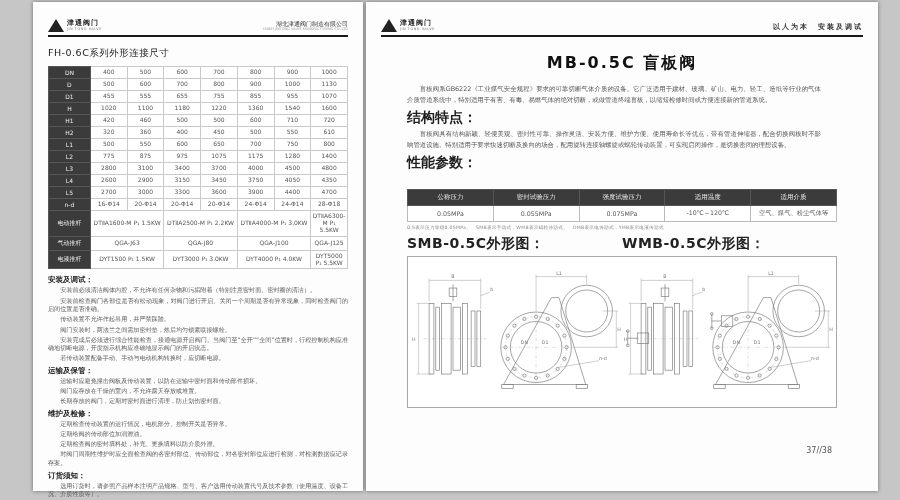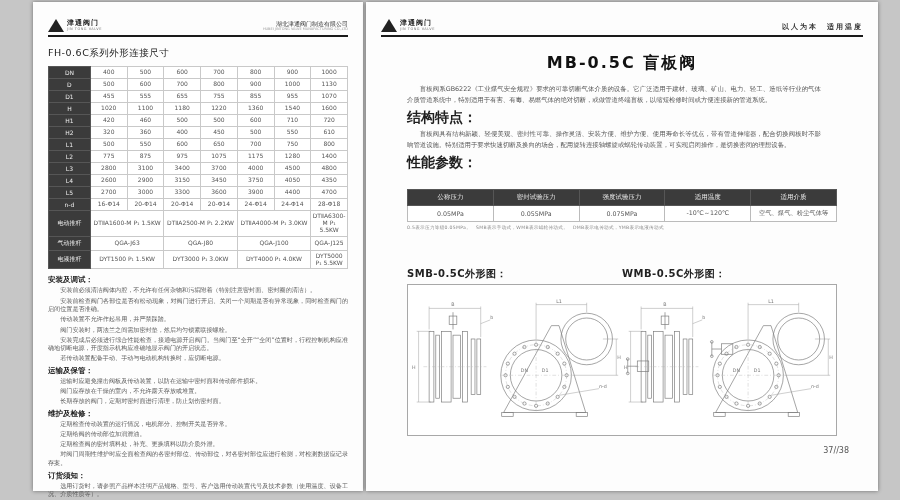--- a/index.html
+++ b/index.html
@@ -33,24 +33,24 @@
   
   .rp-title{text-align:center;font-size:16px;font-weight:bold;color:#111;letter-spacing:2px;margin:16px 0 10px 0;}
   .rp-body{padding:0 26px;}
   .rp-intro{font-size:6.4px;color:#555;line-height:1.65;text-indent:2em;text-align:justify;margin:0 16px 4px 0;}
   .rp-h{font-size:14px;font-weight:bold;color:#1f1f1f;margin:4px 0 2px 0;}
   table.params{border-collapse:collapse;width:100%;table-layout:fixed;border:1px solid #8a8a8a;margin-top:17px;}
   table.params th{background:#3b3b3b;color:#eee;font-size:6.5px;font-weight:normal;padding:3px 1px;border:1px solid #565656;}
   table.params td{font-size:6.3px;color:#555;text-align:center;border:1px solid #bbb;padding:3px 1px;background:#fff;}
   .params-note{font-size:4.6px;color:#888;margin:2.5px 0 5px 0;letter-spacing:.3px;}
   .draw-heads{display:flex;margin-top:2px;}
-  .draw-heads span{flex:1;font-size:10px;font-weight:bold;color:#222;letter-spacing:.5px;margin-top:32px;}
+  .draw-heads span{flex:1;font-size:14px;font-weight:bold;color:#222;letter-spacing:.5px;}
   .draw-box{border:1px solid #a8a8a8;background:#fff;height:146px;margin-top:3px;display:flex;align-items:center;justify-content:space-evenly;padding:2px;}
   .draw-box svg{display:block;}
-  .pageno{position:absolute;right:29px;bottom:36px;font-size:8px;color:#555;}
+  .pageno{position:absolute;right:46px;bottom:36px;font-size:8px;color:#555;}
   
   .tl{stroke:#7a7a7a;stroke-width:.7;fill:none;}
   .dim-l{stroke:#9a9a9a;stroke-width:.5;fill:none;}
   .cl{stroke:#b5b5b5;stroke-width:.45;fill:none;stroke-dasharray:4 2 1 2;}
   text.dtx{font-size:5px;fill:#777;font-family:"DejaVu Sans",sans-serif;}
 </style>
 </head>
 <body>
 
 <svg width="0" height="0" style="position:absolute" aria-hidden="true">
@@ -319,21 +319,21 @@
   <div class="page">
     <div class="page-header">
       <div class="logo">
         <span class="logo-tri"></span>
         <span class="logo-txt">
           <span class="logo-name">津通阀门</span>
           <span class="logo-sub">JIN TONG VALVE</span>
         </span>
       </div>
       <div class="hdr-right">
-        <div class="hdr-slogan">以人为本　适用温度</div>
+        <div class="hdr-slogan">以人为本　安装及调试</div>
       </div>
     </div>
 
     <h1 class="rp-title">MB-0.5C 盲板阀</h1>
 
     <div class="rp-body">
       <p class="rp-intro">盲板阀系GB6222《工业煤气安全规程》要求的可靠切断气体介质的设备。它广泛适用于建材、玻璃、矿山、电力、轻工、造纸等行业的气体介质管道系统中，特别适用于有害、有毒、易燃气体的绝对切断，或做管道终端盲板，以缩短检修时间或方便连接新的管道系统。</p>
 
       <h3 class="rp-h">结构特点：</h3>
       <p class="rp-intro">盲板阀具有结构新颖、轻便美观、密封性可靠、操作灵活、安装方便、维护方便、使用寿命长等优点，带有管道伸缩器，配合切换阀板时不影响管道设施。特别适用于要求快速切断及换向的场合，配用旋转连接轴螺旋或蜗轮传动装置，可实现启闭操作，是切换密闭的理想设备。</p>

